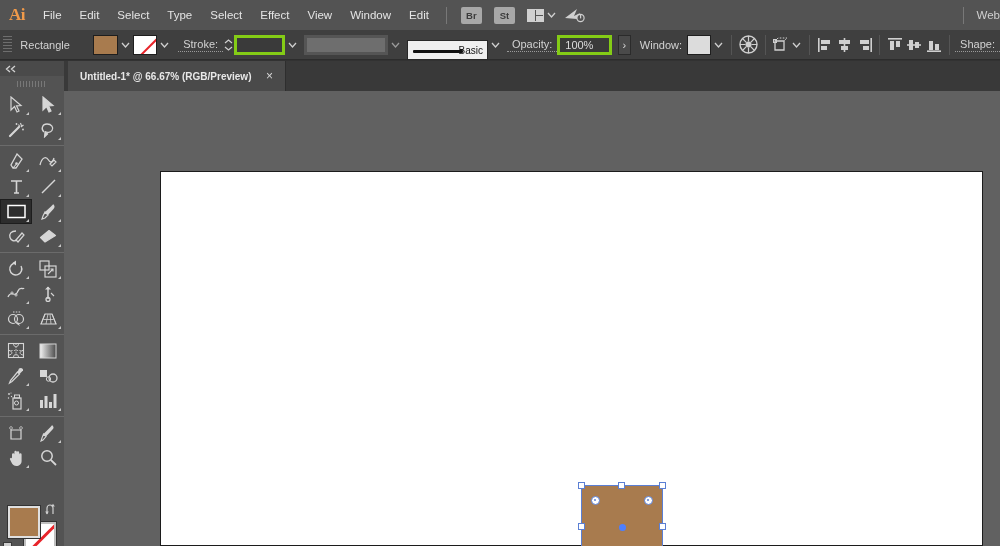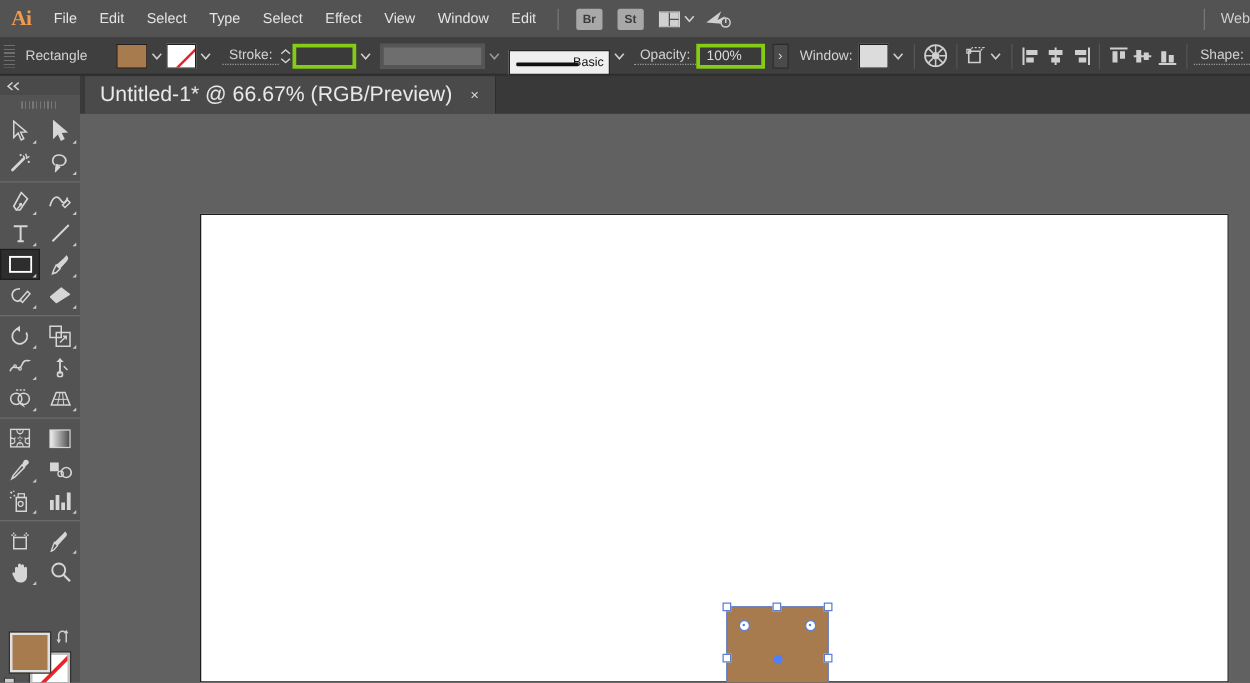--- a/index.html
+++ b/index.html
@@ -133,21 +133,21 @@
     background: #393939;
   }
   #doc-tab {
     position: absolute; left: 68px; top: 0;
     height: 30px; background: #4a4a4a;
     display: flex; align-items: center;
     padding: 0 10px 0 12px;
     border-right: 1px solid #2e2e2e;
     cursor: default;
   }
-  #doc-tab-title { color: #e8e8e8; font-size: 17px; font-weight: normal; white-space: nowrap; }
+  #doc-tab-title { color: #e8e8e8; font-size: 10px; font-weight: bold; white-space: nowrap; }
   #doc-tab-close {
     margin-left: 12px; color: #d6d6d6; font-size: 12px;
     width: 12px; text-align: center; cursor: default;
   }
 
   
   #toolpanel {
     position: absolute; top: 61px; left: 0; width: 64px; height: 485px;
     background: #535353;
   }

